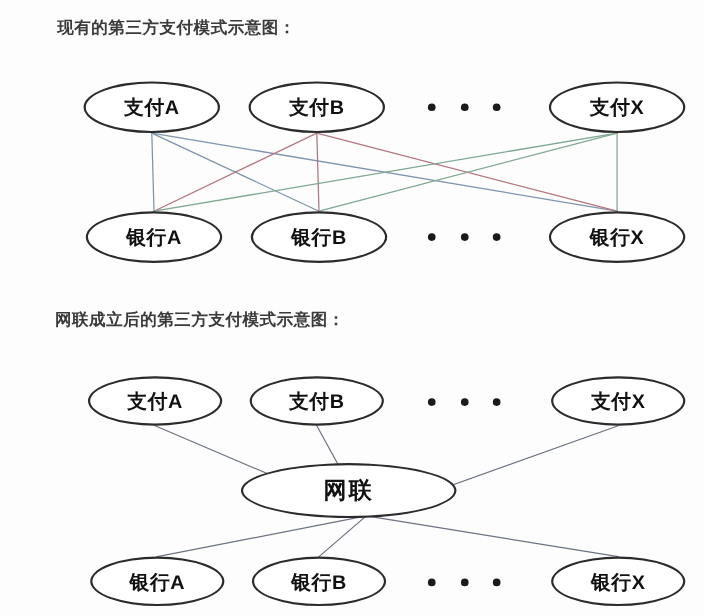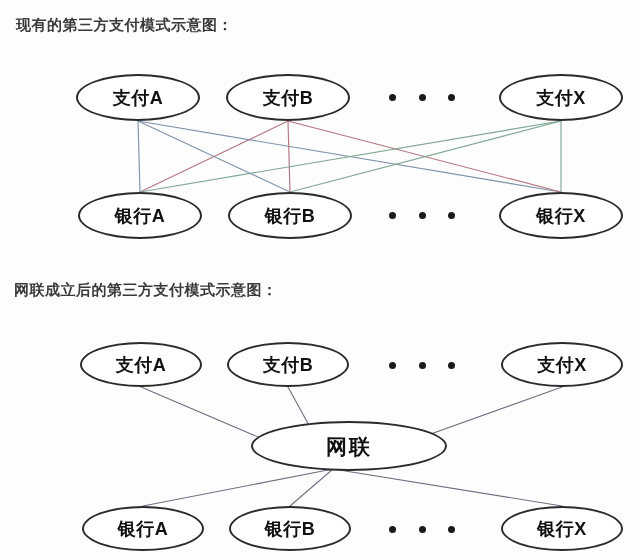--- a/index.html
+++ b/index.html
@@ -19,20 +19,21 @@
     width: 640px;
     height: 560px;
   }
   .section-title {
     position: absolute;
     font-size: 15px;
     font-weight: bold;
     color: #3a3a3a;
     letter-spacing: 0.5px;
     white-space: nowrap;
+    margin-left: 36px;
   }
   #title-existing { left: 16px; top: 16px; }
   #title-netsunion { left: 14px; top: 281px; text-align: center; }
 
   svg.edges {
     position: absolute;
     left: 0;
     top: 0;
     width: 640px;
     height: 560px;
@@ -152,21 +153,21 @@
   <div class="node" id="nu-pay-2" style="left:501px; top:342px; width:122px; height:45px;">
     <span class="label">支付X</span>
   </div>
 
   <div class="dots" style="left:389px; top:359px;">
     <i></i>
     <i></i>
     <i></i>
   </div>
 
-  <div class="node hub" id="nu-hub" style="left:251px; top:421px; width:196px; height:50px;">
+  <div class="node hub" id="nu-hub" style="left:219px; top:421px; width:196px; height:50px;">
     <span class="label">网联</span>
   </div>
 
   <div class="node" id="nu-bank-0" style="left:82px; top:506px; width:122px; height:45px;">
     <span class="label">银行A</span>
   </div>
   <div class="node" id="nu-bank-1" style="left:229px; top:506px; width:122px; height:45px;">
     <span class="label">银行B</span>
   </div>
   <div class="node" id="nu-bank-2" style="left:501px; top:506px; width:122px; height:45px;">

